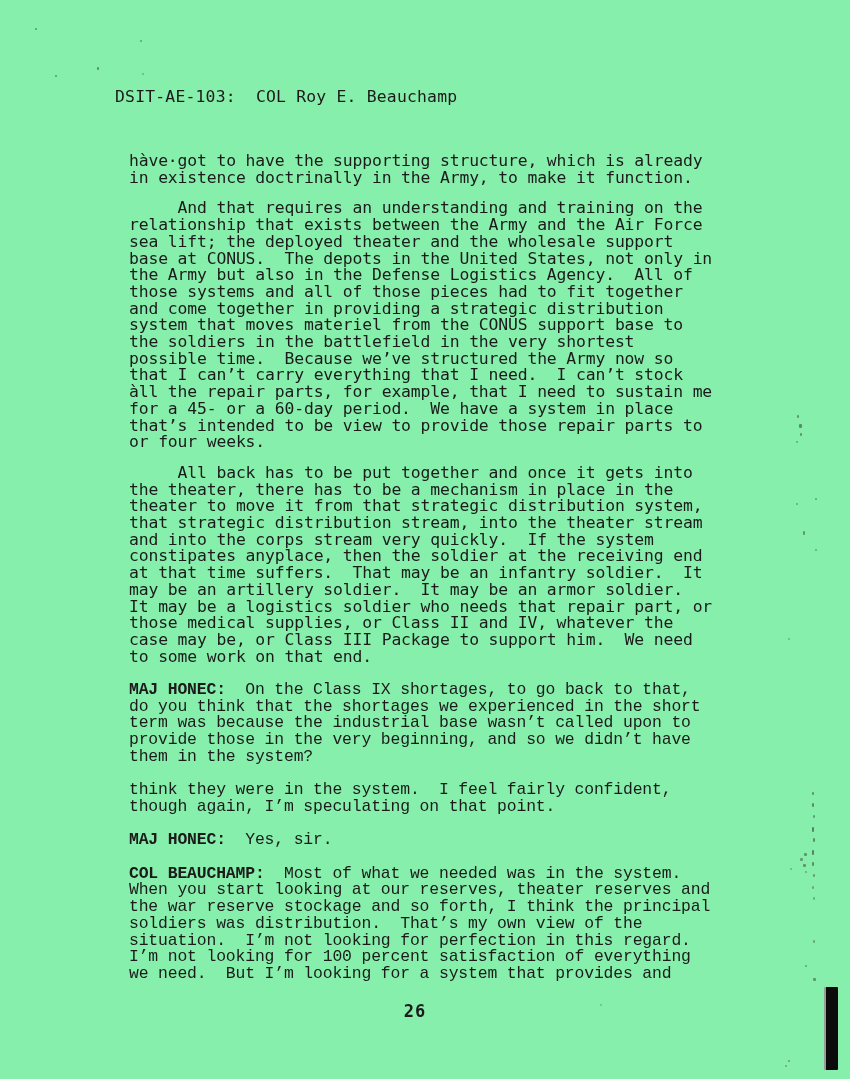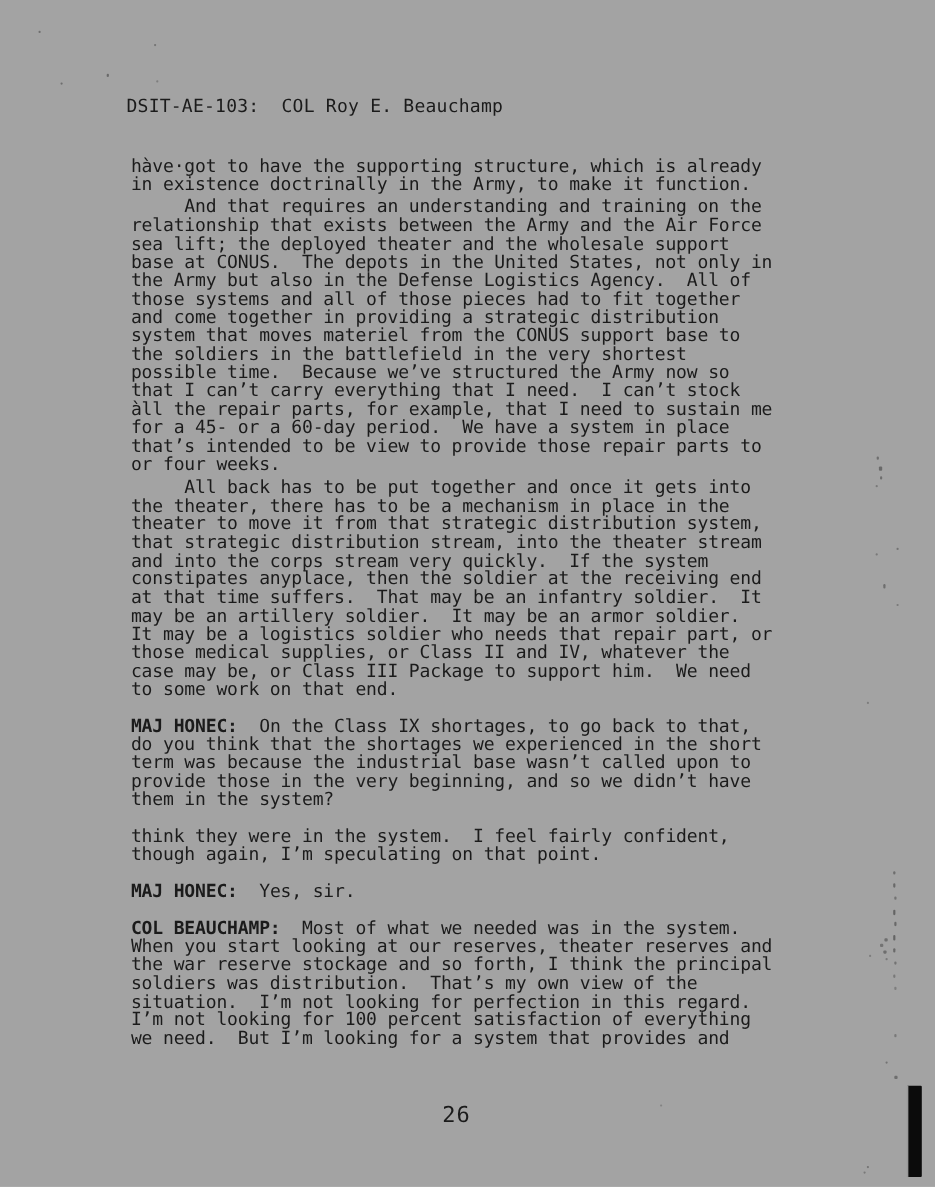--- a/index.html
+++ b/index.html
@@ -4,57 +4,57 @@
 <style>
   html, body {
     margin: 0;
     padding: 0;
     background: #e8e8e8;
   }
   .page {
     position: relative;
     width: 850px;
     height: 1079px;
-    background: #a3a3a3;
+    background: #86efac;
     overflow: hidden;
     font-family: "DejaVu Sans Mono", "Liberation Mono", monospace;
     color: #1b1b1b;
   }
   .doc-header {
     position: absolute;
     left: 115px;
     top: 88px;
     font-size: 16.4px;
     line-height: 17px;
     white-space: pre;
     letter-spacing: 0.2px;
   }
   .transcript-body {
     position: absolute;
     left: 115px;
     top: 139px;
     width: 620px;
   }
-  .paragraph { margin: 4px; }
-  .paragraph.gap { margin-top: 16.7px; }
+  .paragraph { margin: 14px; }
+  .paragraph.gap { margin-top: 16.7px; font-family: Liberation Mono, monospace; }
   .line {
     font-size: 16.4px;
     line-height: 16.7px;
     white-space: pre;
     letter-spacing: -0.15px;
   }
   .speaker { font-weight: bold; }
   .page-number {
     position: absolute;
     left: 115px;
     top: 1001px;
     width: 600px;
     text-align: center;
-    font-size: 20px;
-    font-weight: normal;
+    font-size: 17px;
+    font-weight: bold;
     letter-spacing: 1px;
   }
   .binding-bar {
     position: absolute;
     background: #0b0b0b;
     border-left: 2px solid #9a9a9a;
     border-radius: 1px;
   }
   .speck {
     position: absolute;

